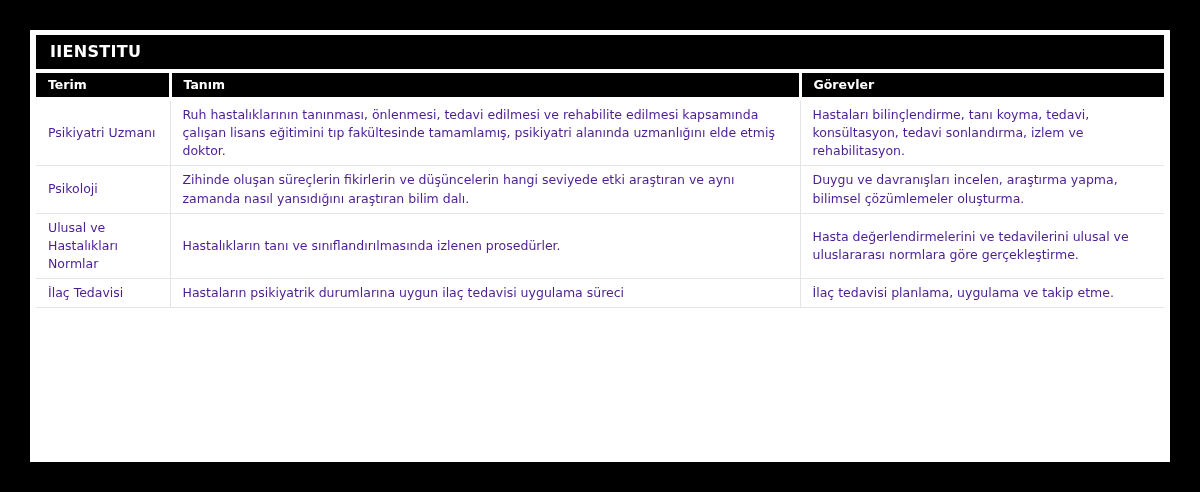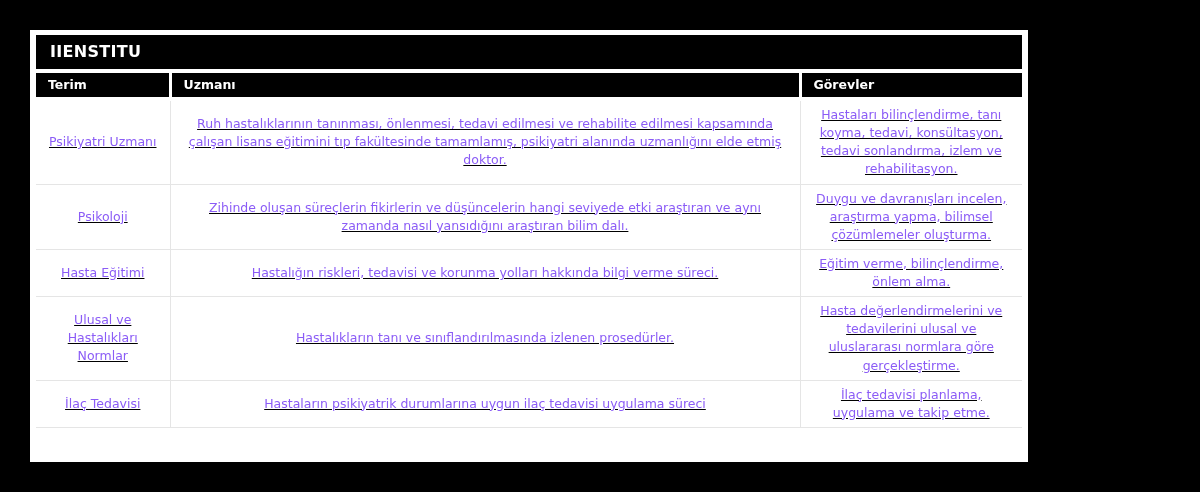--- a/index.html
+++ b/index.html
@@ -9,63 +9,61 @@
   body {
     width: 1200px;
     height: 492px;
     background: #000000;
     box-sizing: border-box;
     padding: 30px;
     font-family: "DejaVu Sans", "Liberation Sans", sans-serif;
   }
   .card {
     background: #ffffff;
-    width: 998px;
+    width: 1140px;
     height: 432px;
     box-sizing: border-box;
     padding: 5px 6px;
     overflow: hidden;
   }
   .title-bar {
     background: #000000;
     color: #ffffff;
     font-size: 16px;
     font-weight: bold;
     letter-spacing: 0.3px;
     padding: 7px 14px 8px 14px;
     margin-bottom: 4px;
   }
   table.glossary {
     width: 100%;
     border-collapse: collapse;
     table-layout: fixed;
-    text-decoration: underline;
   }
   table.glossary th {
     background: #000000;
     color: #ffffff;
     font-size: 12.5px;
     font-weight: bold;
     text-align: left;
     padding: 4px 12px 5px 12px;
     border-right: 3px solid #ffffff;
     border-bottom: 4px solid #ffffff;
   }
   table.glossary th:last-child {
     border-right: none;
   }
   table.glossary td {
     font-size: 12.5px;
-    color: #8b5cf6;
+    color: #4c1d95;
     line-height: 1.45;
     padding: 5px 12px;
     vertical-align: middle;
     border-bottom: 1px solid #e5e5e5;
     border-right: 1px solid #e5e5e5;
-    text-align: center;
   }
   table.glossary td:last-child {
     border-right: none;
   }
   col.c-term  { width: 134px; }
   col.c-def   { width: 630px; }
   col.c-duty  { width: auto; }
 </style>
 </head>
 <body>
@@ -75,43 +73,38 @@
 
   <table class="glossary">
     <colgroup>
       <col class="c-term">
       <col class="c-def">
       <col class="c-duty">
     </colgroup>
     <thead>
       <tr>
         <th>Terim</th>
-        <th>Uzmanı</th>
+        <th>Tanım</th>
         <th>Görevler</th>
       </tr>
     </thead>
     <tbody>
   <tr>
     <td>Psikiyatri Uzmanı</td>
     <td>Ruh hastalıklarının tanınması, önlenmesi, tedavi edilmesi ve rehabilite edilmesi kapsamında çalışan lisans eğitimini tıp fakültesinde tamamlamış, psikiyatri alanında uzmanlığını elde etmiş doktor.</td>
     <td>Hastaları bilinçlendirme, tanı koyma, tedavi, konsültasyon, tedavi sonlandırma, izlem ve rehabilitasyon.</td>
   </tr>
 
   <tr>
     <td>Psikoloji</td>
     <td>Zihinde oluşan süreçlerin fikirlerin ve düşüncelerin hangi seviyede etki araştıran ve aynı zamanda nasıl yansıdığını araştıran bilim dalı.</td>
     <td>Duygu ve davranışları incelen, araştırma yapma, bilimsel çözümlemeler oluşturma.</td>
   </tr>
 
 
-  <tr>
-    <td>Hasta Eğitimi</td>
-    <td>Hastalığın riskleri, tedavisi ve korunma yolları hakkında bilgi verme süreci.</td>
-    <td>Eğitim verme, bilinçlendirme, önlem alma.</td>
-  </tr>
 
   <tr>
     <td>Ulusal ve Hastalıkları Normlar</td>
     <td>Hastalıkların tanı ve sınıflandırılmasında izlenen prosedürler.</td>
     <td>Hasta değerlendirmelerini ve tedavilerini ulusal ve uluslararası normlara göre gerçekleştirme.</td>
   </tr>
 
 
 
   <tr>

